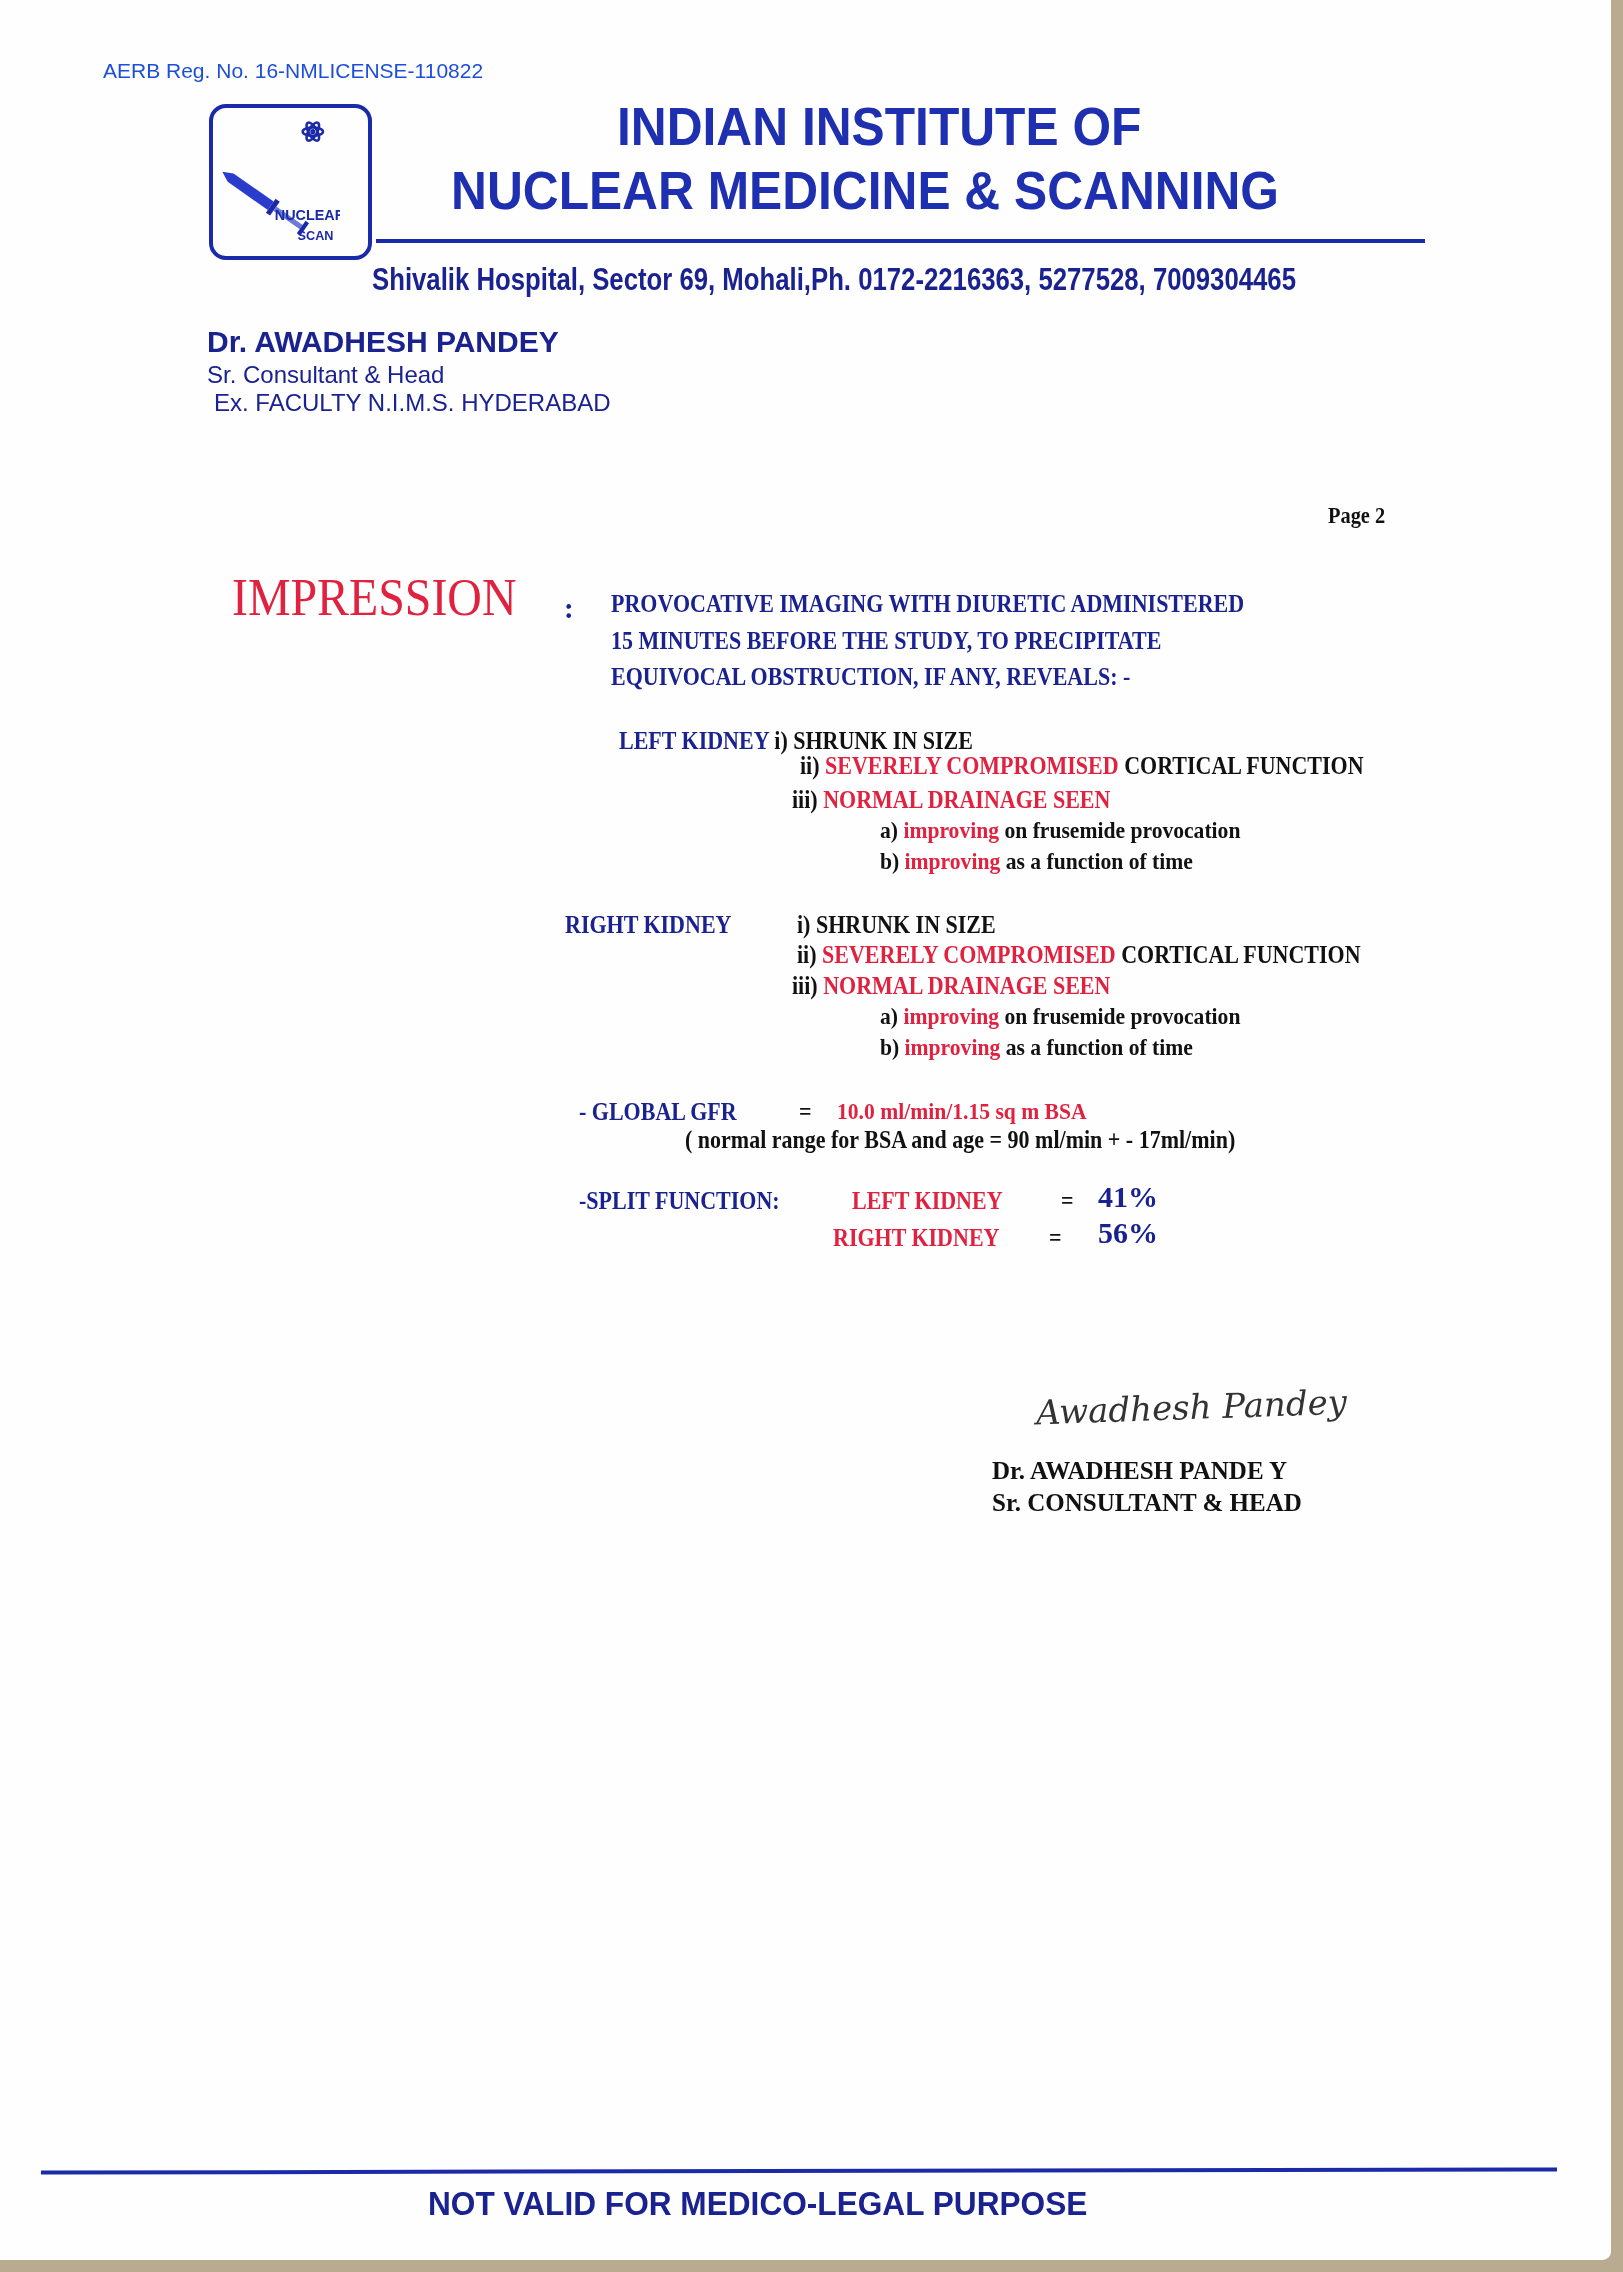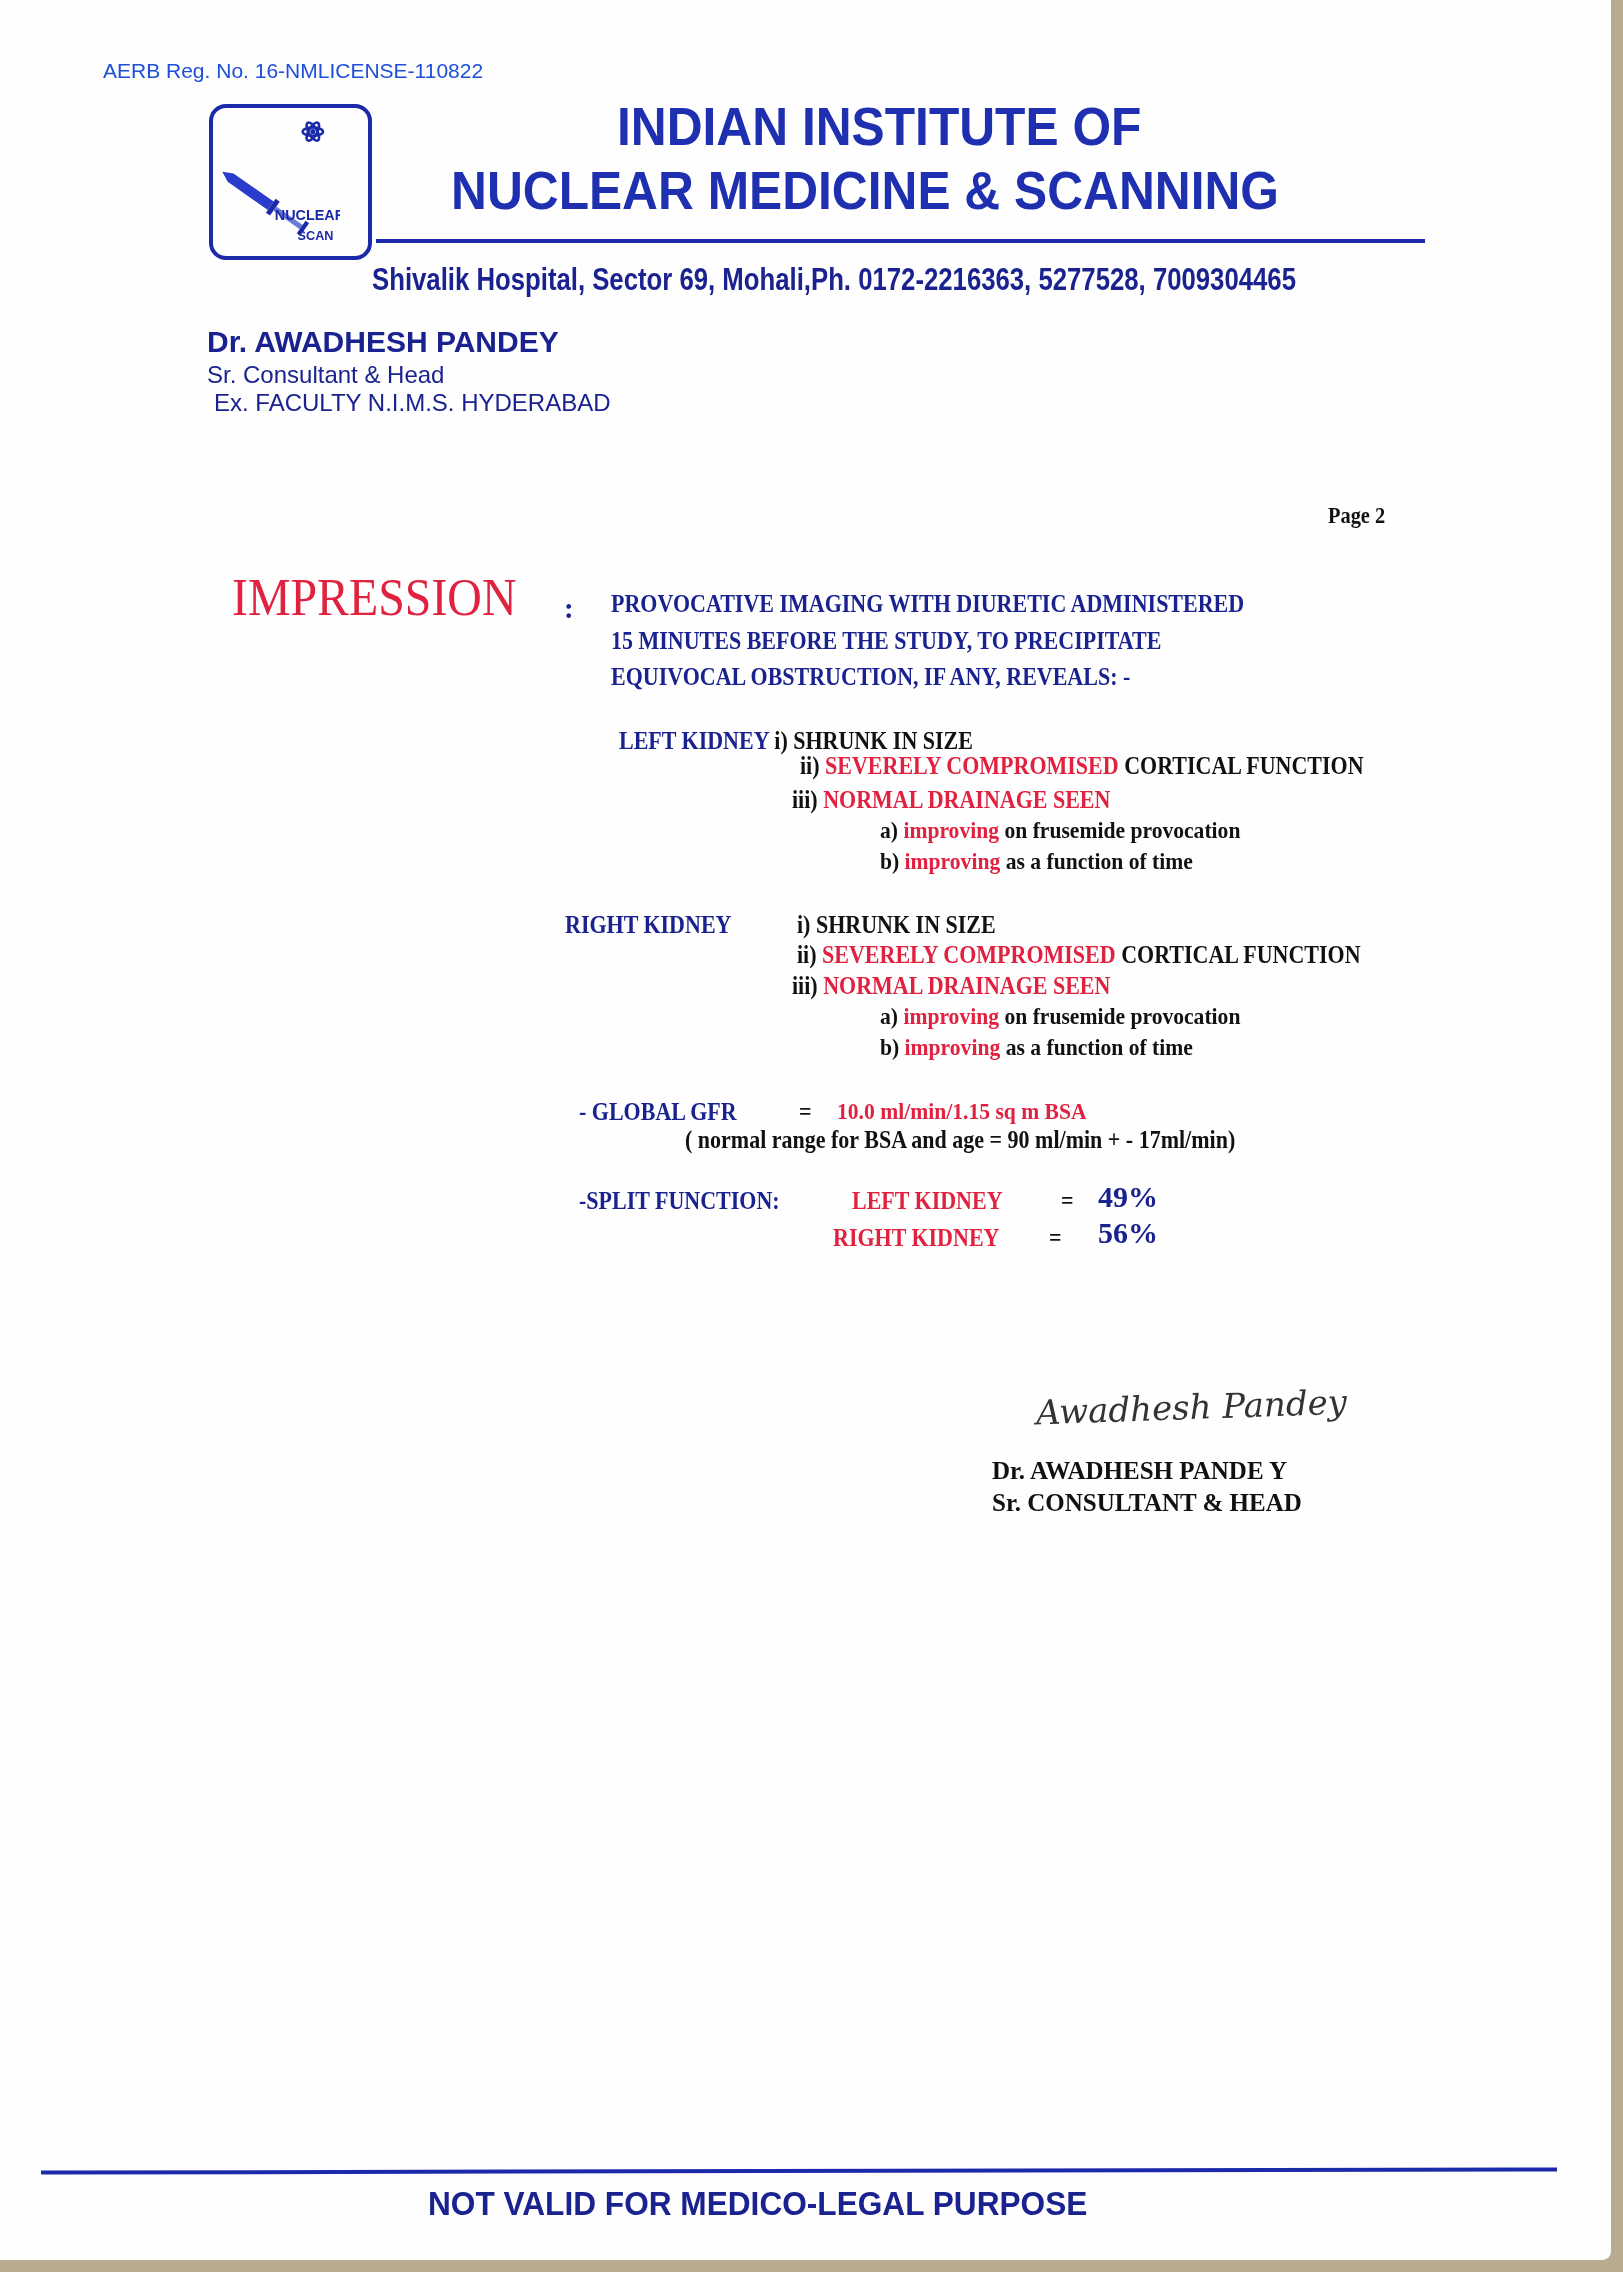--- a/index.html
+++ b/index.html
@@ -145,21 +145,21 @@
   </div>
 
   <div class="abs serif navy txt" style="left:579px; top:1098px;">- GLOBAL GFR</div>
   <div class="abs serif black txt" style="left:799px; top:1098px;">=</div>
   <div class="abs serif red small" style="left:837px; top:1098px;">10.0 ml/min/1.15 sq m BSA</div>
   <div class="abs serif black txt" style="left:685px; top:1126px;">( normal range for BSA and age =  90 ml/min + - 17ml/min)</div>
 
   <div class="abs serif navy txt" style="left:579px; top:1187px;">-SPLIT FUNCTION:</div>
   <div class="abs serif red txt" style="left:852px; top:1187px;">LEFT KIDNEY</div>
   <div class="abs serif black txt" style="left:1061px; top:1187px;">=</div>
-  <div class="abs serif navy pct" style="left:1098px; top:1180px;">49%</div>
+  <div class="abs serif navy pct" style="left:1098px; top:1180px;">41%</div>
   <div class="abs serif red txt" style="left:833px; top:1224px;">RIGHT KIDNEY</div>
   <div class="abs serif black txt" style="left:1049px; top:1224px;">=</div>
   <div class="abs serif navy pct" style="left:1098px; top:1216px;font-family:Liberation Serif, serif;">56%</div>
 
   <div class="abs sig">Awadhesh Pandey</div>
   <div class="abs serif black signame">Dr. AWADHESH PANDE Y</div>
   <div class="abs serif black sigtitle">Sr. CONSULTANT &amp; HEAD</div>
 
   <div class="abs hline" style="left:41px; top:2169px; width:1516px; transform: rotate(-0.12deg);"></div>
   <div class="abs sans navy footer">NOT VALID FOR MEDICO-LEGAL PURPOSE</div>

